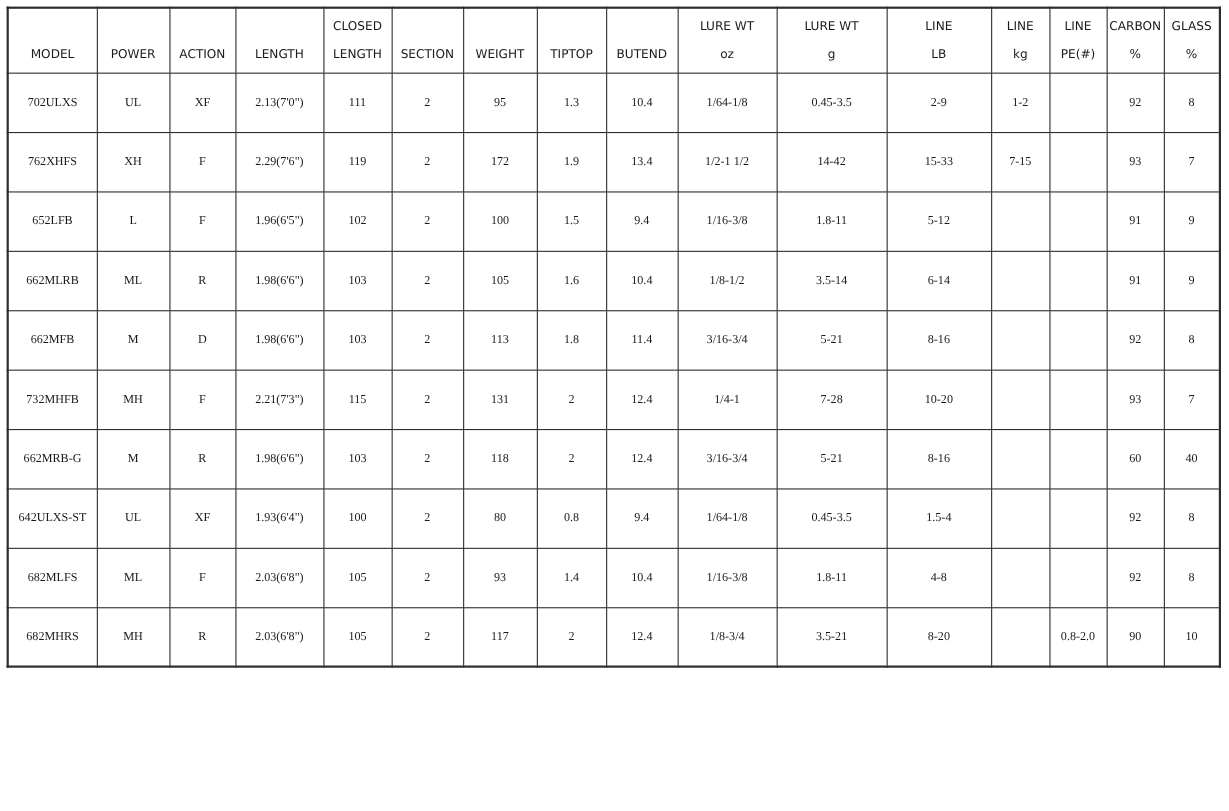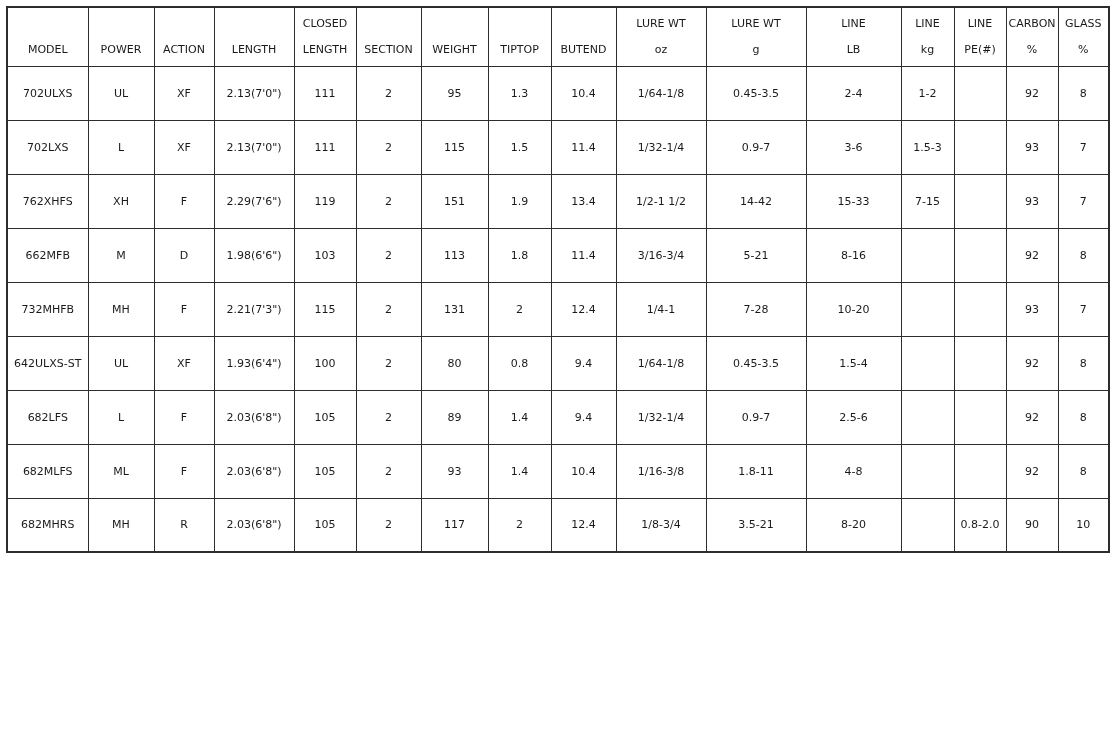--- a/index.html
+++ b/index.html
@@ -33,21 +33,21 @@
     padding: 0;
     font-size: 11px;
     color: #1a1a1a;
     font-weight: normal;
     text-align: center;
     vertical-align: middle;
     overflow: hidden;
     white-space: nowrap;
   }
   table.spec thead tr { height: 59px; }
-  table.spec tbody tr { height: 54px; }
+  table.spec tbody tr { height: 54px; font-family: Liberation Serif, serif; }
   .hline {
     height: 26px;
     display: flex;
     align-items: center;
     justify-content: center;
     line-height: 26px;
   }
   td.model-cell {
     text-align: left;
     padding-left: 9px;
@@ -150,63 +150,81 @@
           <td>UL</td>
           <td>XF</td>
           <td>2.13(7'0")</td>
           <td>111</td>
           <td>2</td>
           <td>95</td>
           <td>1.3</td>
           <td>10.4</td>
           <td>1/64-1/8</td>
           <td>0.45-3.5</td>
-          <td>2-4</td>
+          <td>2-9</td>
           <td>1-2</td>
           <td></td>
           <td>92</td>
           <td>8</td>
-        </tr>
-        <tr>
-          <td class="model-cell">702LXS</td>
-          <td>L</td>
-          <td>XF</td>
-          <td>2.13(7'0")</td>
-          <td>111</td>
-          <td>2</td>
-          <td>115</td>
-          <td>1.5</td>
-          <td>11.4</td>
-          <td>1/32-1/4</td>
-          <td>0.9-7</td>
-          <td>3-6</td>
-          <td>1.5-3</td>
-          <td></td>
-          <td>93</td>
-          <td>7</td>
         </tr>
         <tr>
           <td class="model-cell">762XHFS</td>
           <td>XH</td>
           <td>F</td>
           <td>2.29(7'6")</td>
           <td>119</td>
           <td>2</td>
-          <td>151</td>
+          <td>172</td>
           <td>1.9</td>
           <td>13.4</td>
           <td>1/2-1 1/2</td>
           <td>14-42</td>
           <td>15-33</td>
           <td>7-15</td>
           <td></td>
           <td>93</td>
           <td>7</td>
         </tr>
         <tr>
+          <td class="model-cell">652LFB</td>
+          <td>L</td>
+          <td>F</td>
+          <td>1.96(6'5")</td>
+          <td>102</td>
+          <td>2</td>
+          <td>100</td>
+          <td>1.5</td>
+          <td>9.4</td>
+          <td>1/16-3/8</td>
+          <td>1.8-11</td>
+          <td>5-12</td>
+          <td></td>
+          <td></td>
+          <td>91</td>
+          <td>9</td>
+        </tr>
+        <tr>
+          <td class="model-cell">662MLRB</td>
+          <td>ML</td>
+          <td>R</td>
+          <td>1.98(6'6")</td>
+          <td>103</td>
+          <td>2</td>
+          <td>105</td>
+          <td>1.6</td>
+          <td>10.4</td>
+          <td>1/8-1/2</td>
+          <td>3.5-14</td>
+          <td>6-14</td>
+          <td></td>
+          <td></td>
+          <td>91</td>
+          <td>9</td>
+        </tr>
+        <tr>
           <td class="model-cell">662MFB</td>
           <td>M</td>
           <td>D</td>
           <td>1.98(6'6")</td>
           <td>103</td>
           <td>2</td>
           <td>113</td>
           <td>1.8</td>
           <td>11.4</td>
           <td>3/16-3/4</td>
@@ -229,56 +247,56 @@
           <td>12.4</td>
           <td>1/4-1</td>
           <td>7-28</td>
           <td>10-20</td>
           <td></td>
           <td></td>
           <td>93</td>
           <td>7</td>
         </tr>
         <tr>
+          <td class="model-cell">662MRB-G</td>
+          <td>M</td>
+          <td>R</td>
+          <td>1.98(6'6")</td>
+          <td>103</td>
+          <td>2</td>
+          <td>118</td>
+          <td>2</td>
+          <td>12.4</td>
+          <td>3/16-3/4</td>
+          <td>5-21</td>
+          <td>8-16</td>
+          <td></td>
+          <td></td>
+          <td>60</td>
+          <td>40</td>
+        </tr>
+        <tr>
           <td class="model-cell">642ULXS-ST</td>
           <td>UL</td>
           <td>XF</td>
           <td>1.93(6'4")</td>
           <td>100</td>
           <td>2</td>
           <td>80</td>
           <td>0.8</td>
           <td>9.4</td>
           <td>1/64-1/8</td>
           <td>0.45-3.5</td>
           <td>1.5-4</td>
           <td></td>
           <td></td>
           <td>92</td>
           <td>8</td>
         </tr>
         <tr>
-          <td class="model-cell">682LFS</td>
-          <td>L</td>
-          <td>F</td>
-          <td>2.03(6'8")</td>
-          <td>105</td>
-          <td>2</td>
-          <td>89</td>
-          <td>1.4</td>
-          <td>9.4</td>
-          <td>1/32-1/4</td>
-          <td>0.9-7</td>
-          <td>2.5-6</td>
-          <td></td>
-          <td></td>
-          <td>92</td>
-          <td>8</td>
-        </tr>
-        <tr>
           <td class="model-cell">682MLFS</td>
           <td>ML</td>
           <td>F</td>
           <td>2.03(6'8")</td>
           <td>105</td>
           <td>2</td>
           <td>93</td>
           <td>1.4</td>
           <td>10.4</td>
           <td>1/16-3/8</td>

